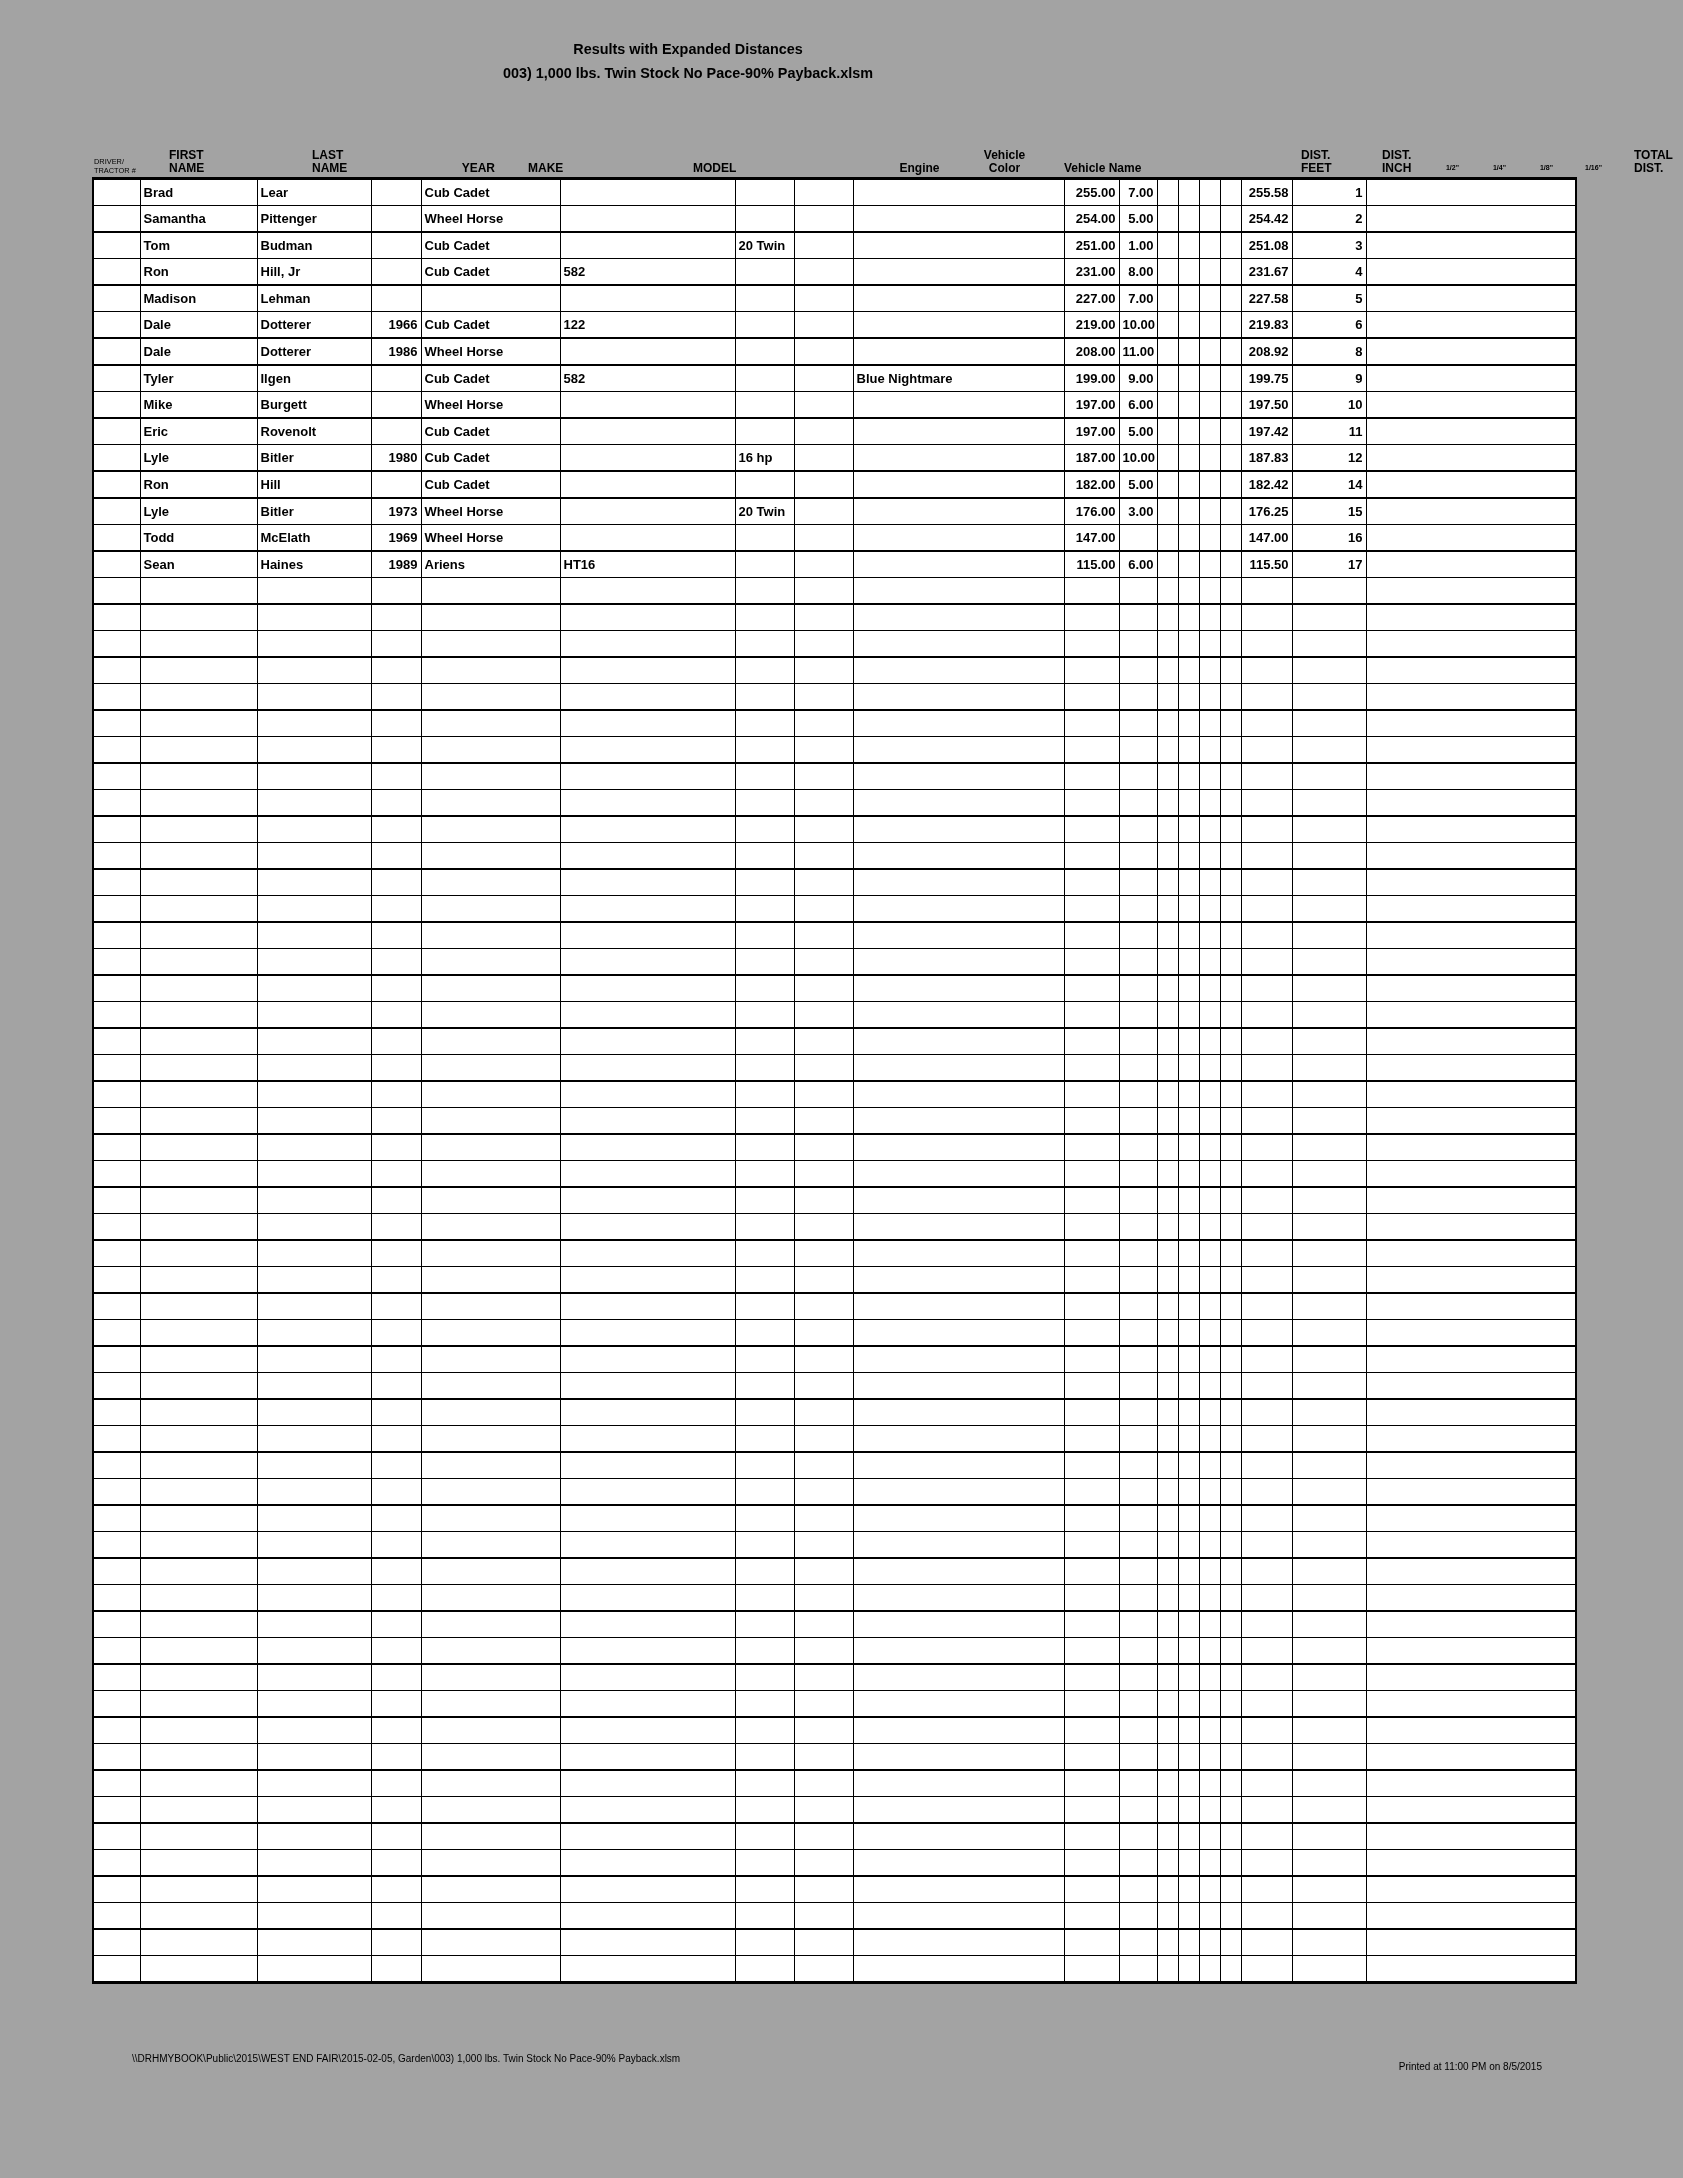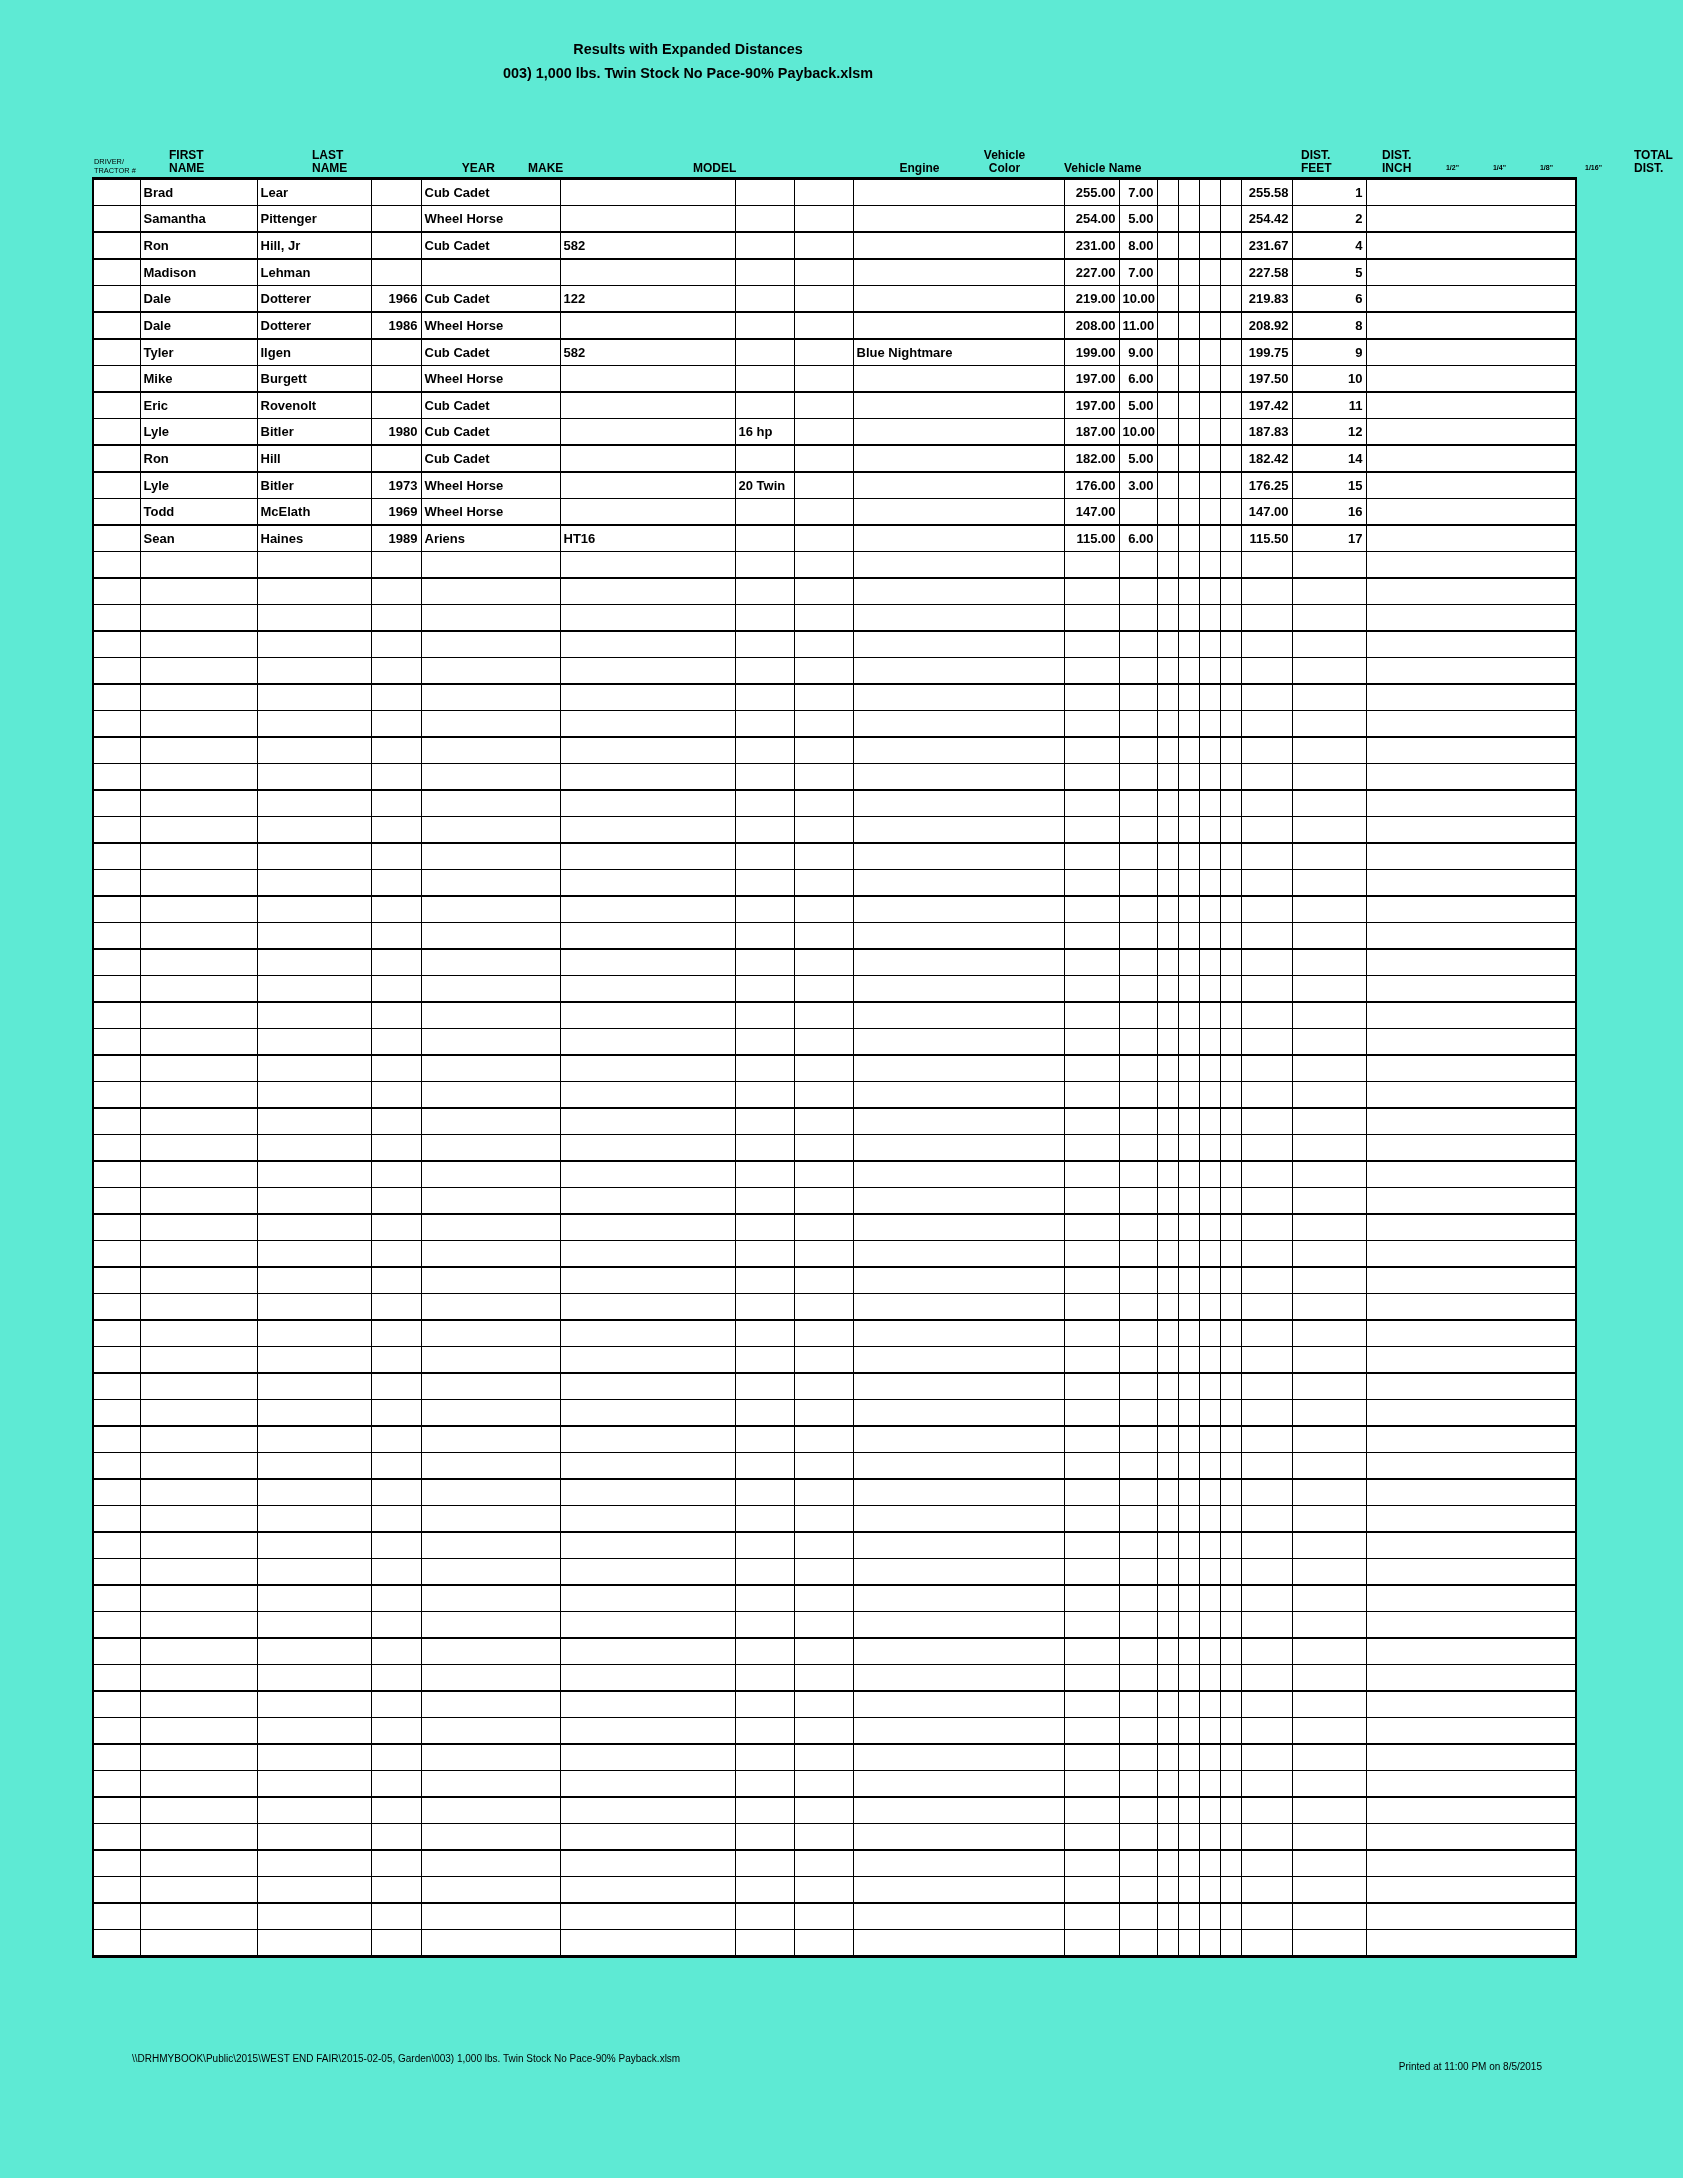--- a/index.html
+++ b/index.html
@@ -1,20 +1,20 @@
 <!DOCTYPE html>
 <html><head>
 <meta charset="utf-8">
 <style>
   html,body{margin:0;padding:0;}
   body{background:#e8e8e8;}
   .sheet{
     position:relative;
     width:1683px;height:2178px;
-    background:#5eead4;
+    background:#a3a3a3;
     font-family:"Liberation Sans", sans-serif;
     color:#000;
     overflow:hidden;
   }
   
   .title-block{
     position:absolute;top:37px;left:0;width:1376px;
     text-align:center;font-weight:bold;font-size:14.4px;line-height:1.7;
   }
   
@@ -185,20 +185,40 @@
       <td class="c-feet">254.00</td>
       <td class="c-inch">5.00</td>
       <td class="c-f1"></td>
       <td class="c-f2"></td>
       <td class="c-f3"></td>
       <td class="c-f4"></td>
       <td class="c-total">254.42</td>
       <td class="c-placing">2</td>
       <td class="c-ties"></td>
     </tr>
+          <tr>
+      <td class="c-driver"></td>
+      <td class="c-first">Tom</td>
+      <td class="c-last">Budman</td>
+      <td class="c-year"></td>
+      <td class="c-make">Cub Cadet</td>
+      <td class="c-model"></td>
+      <td class="c-engine">20 Twin</td>
+      <td class="c-color"></td>
+      <td class="c-vname"></td>
+      <td class="c-feet">251.00</td>
+      <td class="c-inch">1.00</td>
+      <td class="c-f1"></td>
+      <td class="c-f2"></td>
+      <td class="c-f3"></td>
+      <td class="c-f4"></td>
+      <td class="c-total">251.08</td>
+      <td class="c-placing">3</td>
+      <td class="c-ties"></td>
+    </tr>
           <tr class="pair">
       <td class="c-driver"></td>
       <td class="c-first">Ron</td>
       <td class="c-last">Hill, Jr</td>
       <td class="c-year"></td>
       <td class="c-make">Cub Cadet</td>
       <td class="c-model">582</td>
       <td class="c-engine"></td>
       <td class="c-color"></td>
       <td class="c-vname"></td>

